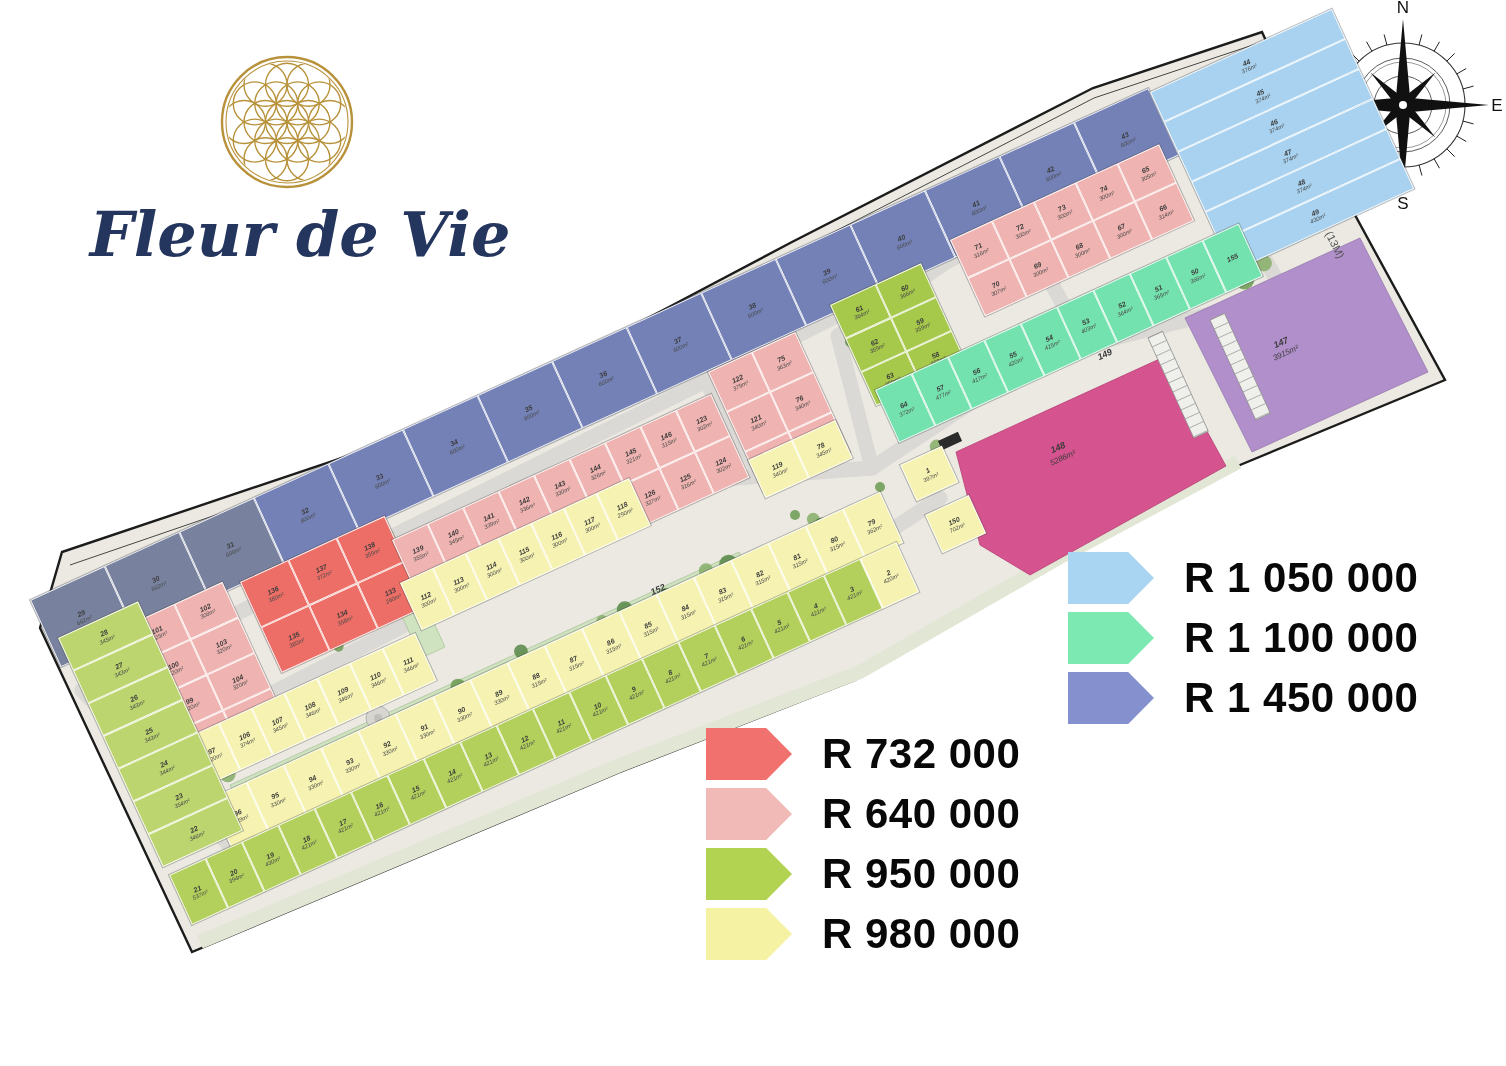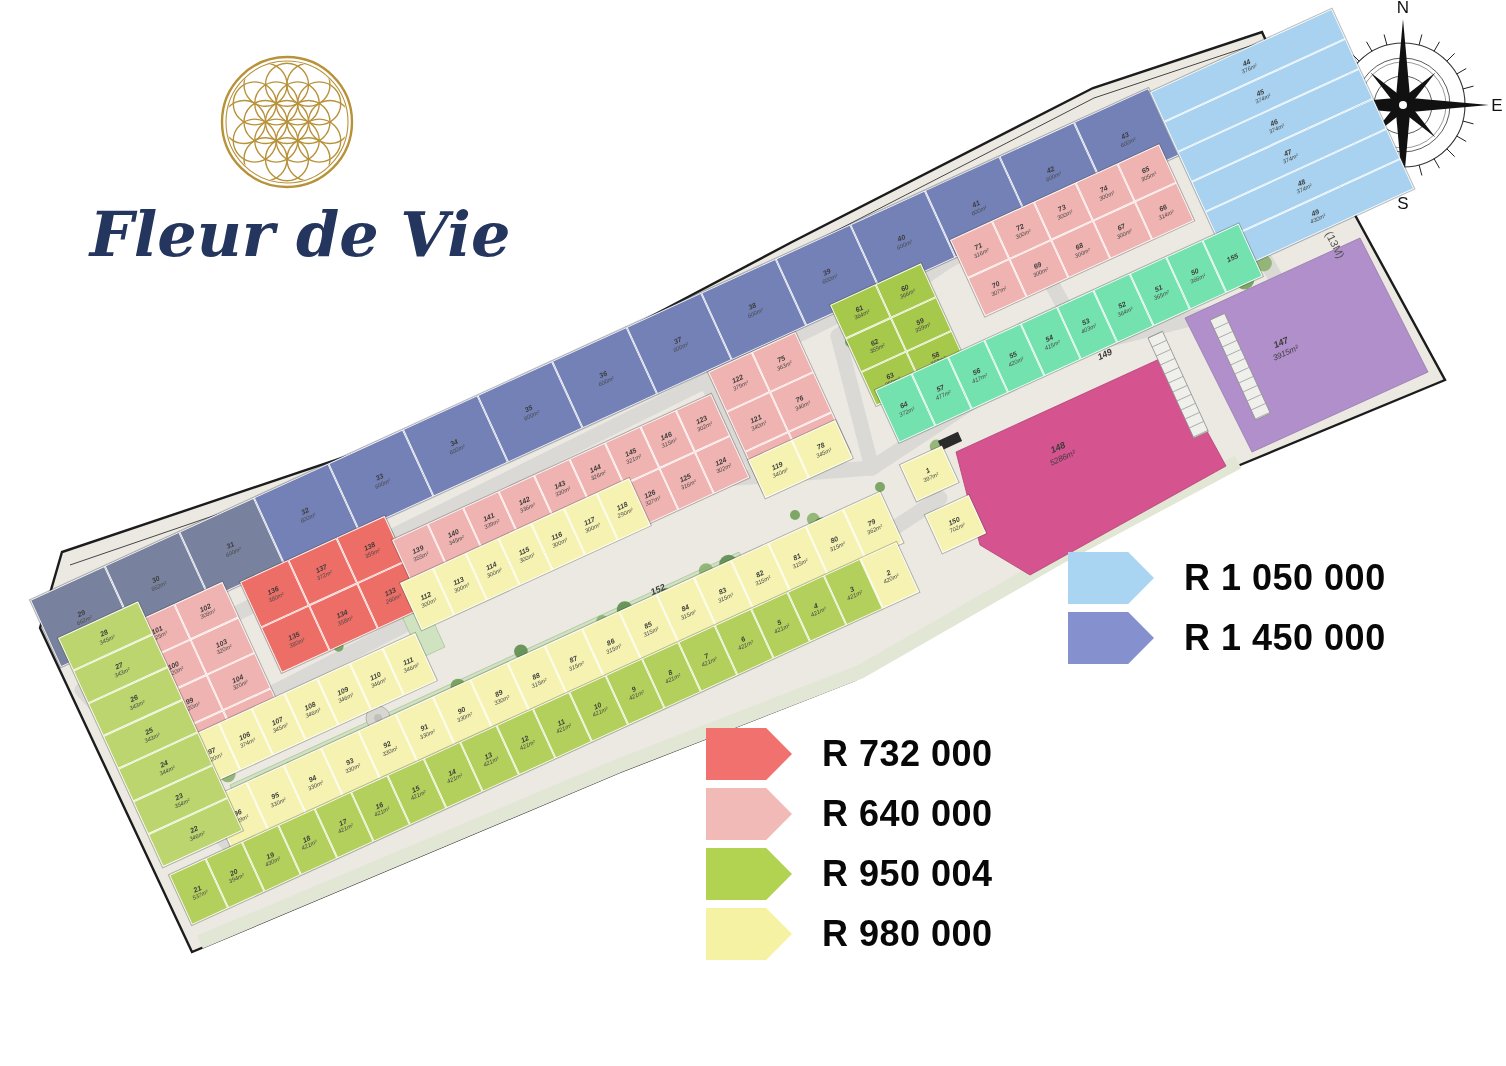--- a/index.html
+++ b/index.html
@@ -15,21 +15,21 @@
   .zone{position:absolute;display:grid;transform:rotate(-24.6deg);transform-origin:0 0;
         outline:1px solid rgba(70,70,70,.35);}
   .plot{box-sizing:border-box;border:1px solid rgba(255,255,255,.92);display:flex;
         flex-direction:column;align-items:center;justify-content:center;overflow:hidden;}
   .pn{font-size:7px;font-weight:700;font-style:italic;color:#3c3c3c;line-height:1.05;}
   .pa{font-size:5.8px;font-style:italic;color:#4a4a4a;line-height:1.05;}
   
   .legend{position:absolute;}
   .lrow{display:flex;align-items:center;height:52px;margin-bottom:8px;}
   .tag{width:86px;height:52px;clip-path:polygon(0 0,70% 0,100% 50%,70% 100%,0 100%);}
-  .lbl{margin-left:30px;font-size:36px;font-weight:800;color:#080808;letter-spacing:.5px;
+  .lbl{margin-left:30px;font-size:42px;font-weight:800;color:#080808;letter-spacing:.5px;
        font-family:"Liberation Sans",sans-serif;}
   .svgtext{font-family:"Liberation Sans",sans-serif;}
 </style>
 </head>
 <body>
 
 <div class="stage">
 
   <svg class="base" width="1506" height="1066" viewBox="0 0 1506 1066">
 
@@ -874,35 +874,39 @@
       </g>
   </svg>
   <div class="brand-name">Fleur de Vie</div>
 
   <div class="legend" id="legend-right" style="left:1068px;top:552px;">
       <div class="lrow">
         <div class="tag" style="background: rgb(169, 212, 242);"></div>
         <div class="lbl">R 1 050 000</div>
       </div>
       <div class="lrow">
+        <div class="tag" style="background: rgb(125, 233, 178);"></div>
+        <div class="lbl">R 1 100 000</div>
+      </div>
+      <div class="lrow">
         <div class="tag" style="background: rgb(133, 144, 207);"></div>
         <div class="lbl">R 1 450 000</div>
       </div>
     </div>
   <div class="legend" id="legend-left" style="left:706px;top:728px;">
       <div class="lrow">
         <div class="tag" style="background: rgb(240, 113, 110);"></div>
         <div class="lbl">R 732 000</div>
       </div>
       <div class="lrow">
         <div class="tag" style="background: rgb(242, 186, 182);"></div>
         <div class="lbl">R 640 000</div>
       </div>
       <div class="lrow">
         <div class="tag" style="background: rgb(178, 210, 82);"></div>
-        <div class="lbl">R 950 004</div>
+        <div class="lbl">R 950 000</div>
       </div>
       <div class="lrow">
         <div class="tag" style="background: rgb(245, 242, 163);"></div>
         <div class="lbl">R 980 000</div>
       </div>
     </div>
 </div>
 
 </body></html>

